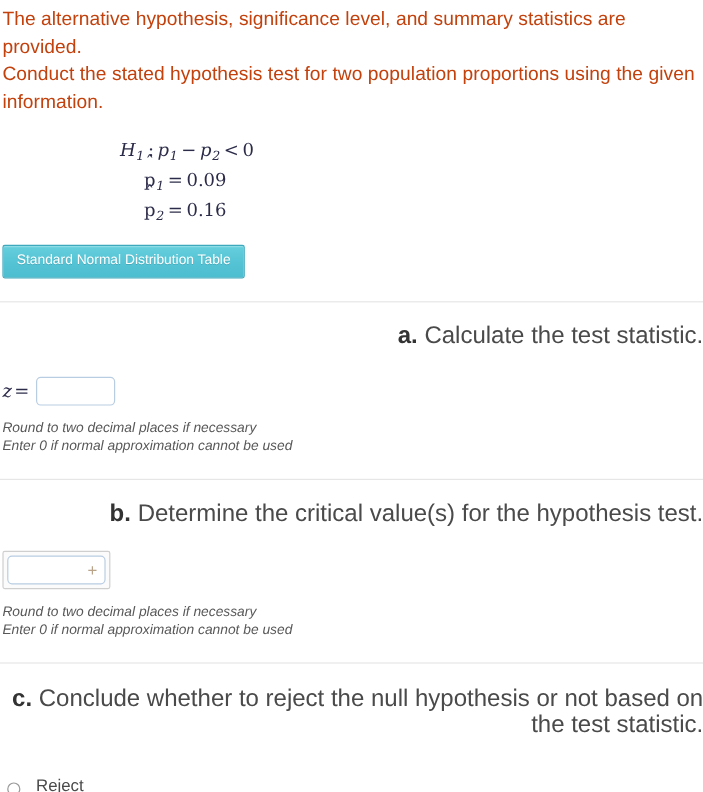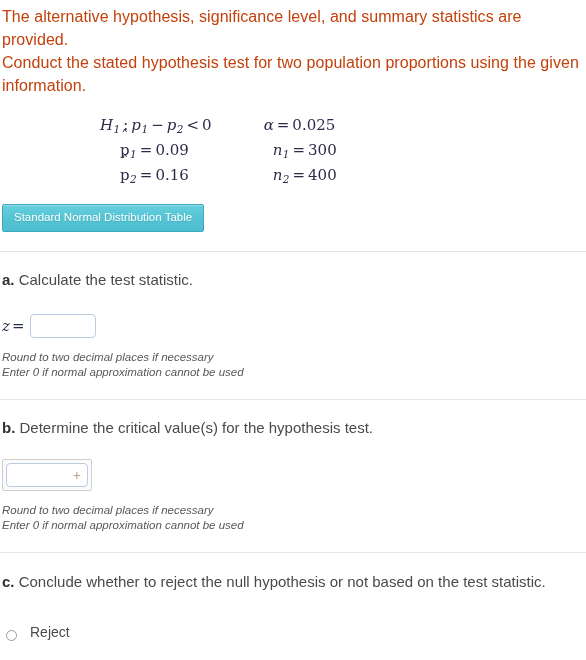--- a/index.html
+++ b/index.html
@@ -98,24 +98,25 @@
   }
   
   .divider {
     border: 0;
     border-top: 1px solid #e6e6e6;
     margin: 0;
     width: 586px;
   }
   
   .section-q {
-    font-size: 15px;
+    font-size: 20px;
     line-height: 22px;
     color: #4a4a4a;
     padding-left: 2px;
+    text-align: right;
   }
   .section-q .lbl {
     font-weight: bold;
     color: #333333;
   }
   .hint {
     font-family: "Liberation Sans", sans-serif;
     font-style: italic;
     font-size: 11.5px;
     line-height: 15px;
@@ -221,33 +222,20 @@
 
       <div class="math-line indent-1">
         <span class="hat-wrap"><span class="hat">ˆ</span><span class="mi-up">p</span></span><span class="sub">1</span><span class="op">=</span><span class="num">0.09</span>
       </div>
 
       <div class="math-line indent-1">
         <span class="hat-wrap"><span class="hat">ˆ</span><span class="mi-up">p</span></span><span class="sub">2</span><span class="op">=</span><span class="num">0.16</span>
       </div>
     </div>
 
-    <div class="math-col right">
-      <div class="math-line">
-        <span class="mi">α</span><span class="op">=</span><span class="num">0.025</span>
-      </div>
-
-      <div class="math-line indent-r">
-        <span class="mi">n</span><span class="sub">1</span><span class="op">=</span><span class="num">300</span>
-      </div>
-
-      <div class="math-line indent-r">
-        <span class="mi">n</span><span class="sub">2</span><span class="op">=</span><span class="num">400</span>
-      </div>
-    </div>
 
   </div>
 
   <div class="table-btn-row">
     <button class="table-btn" type="button">Standard Normal Distribution Table</button>
   </div>
 
   <hr class="divider" style="margin-top:19px;">
 
   <div style="padding-top:17px;">

